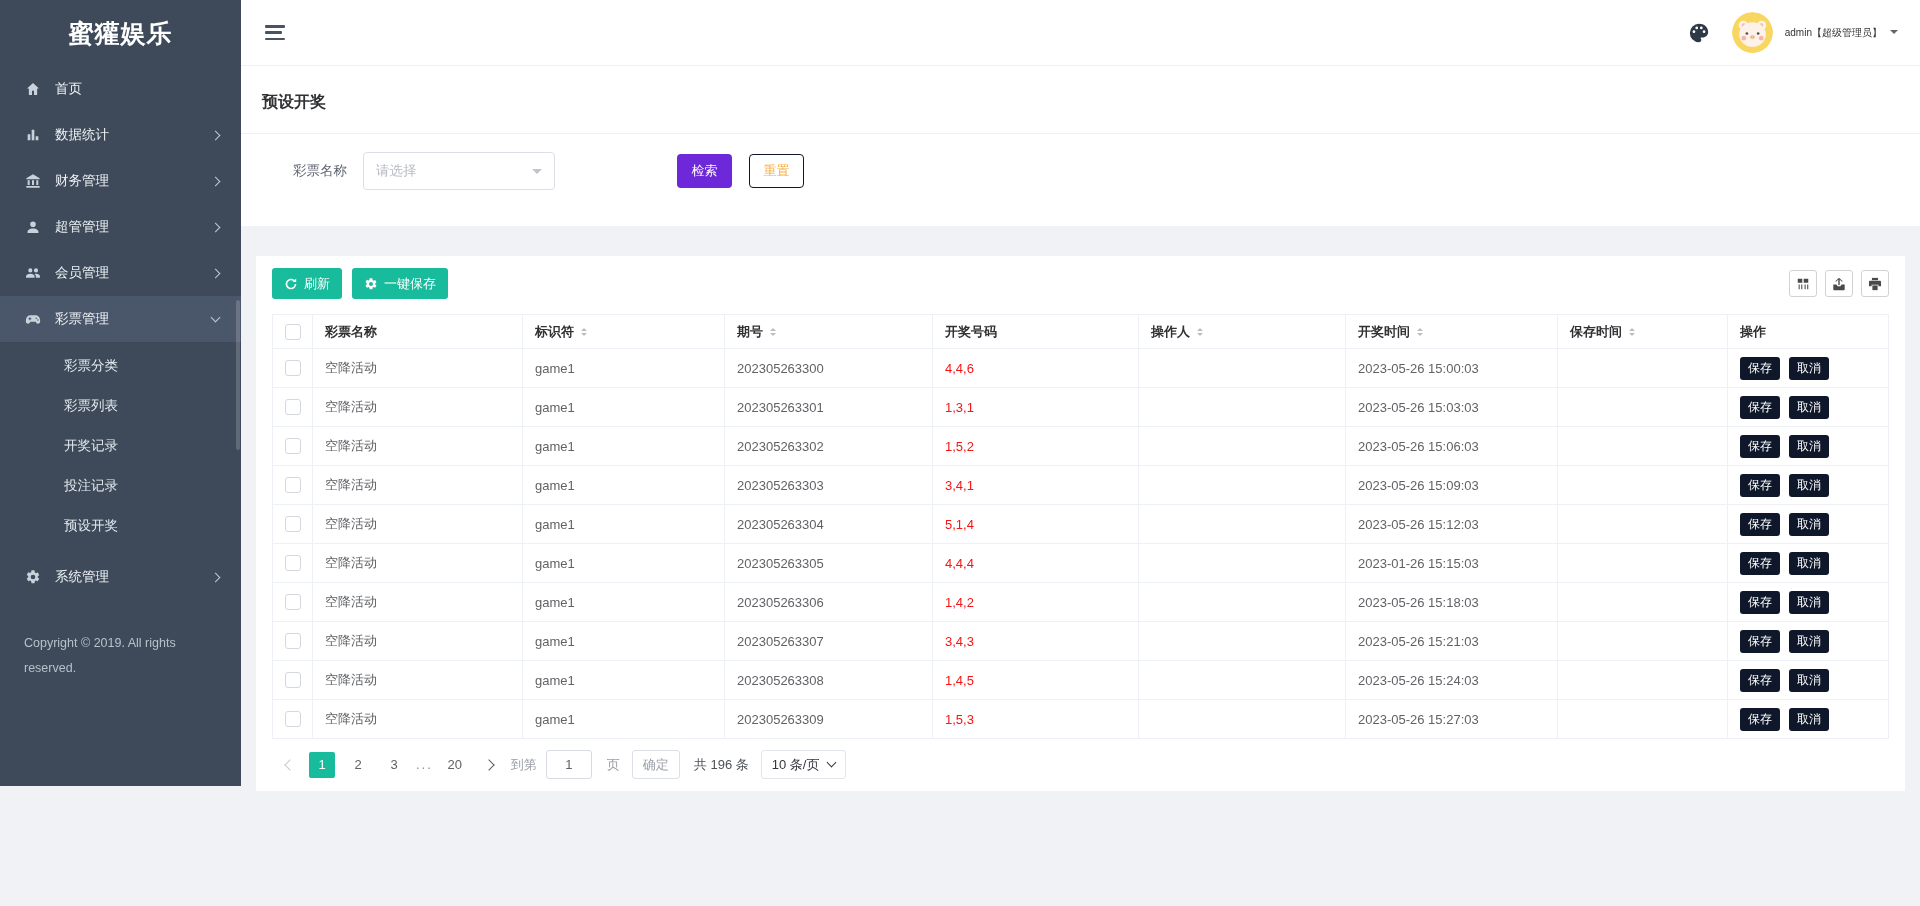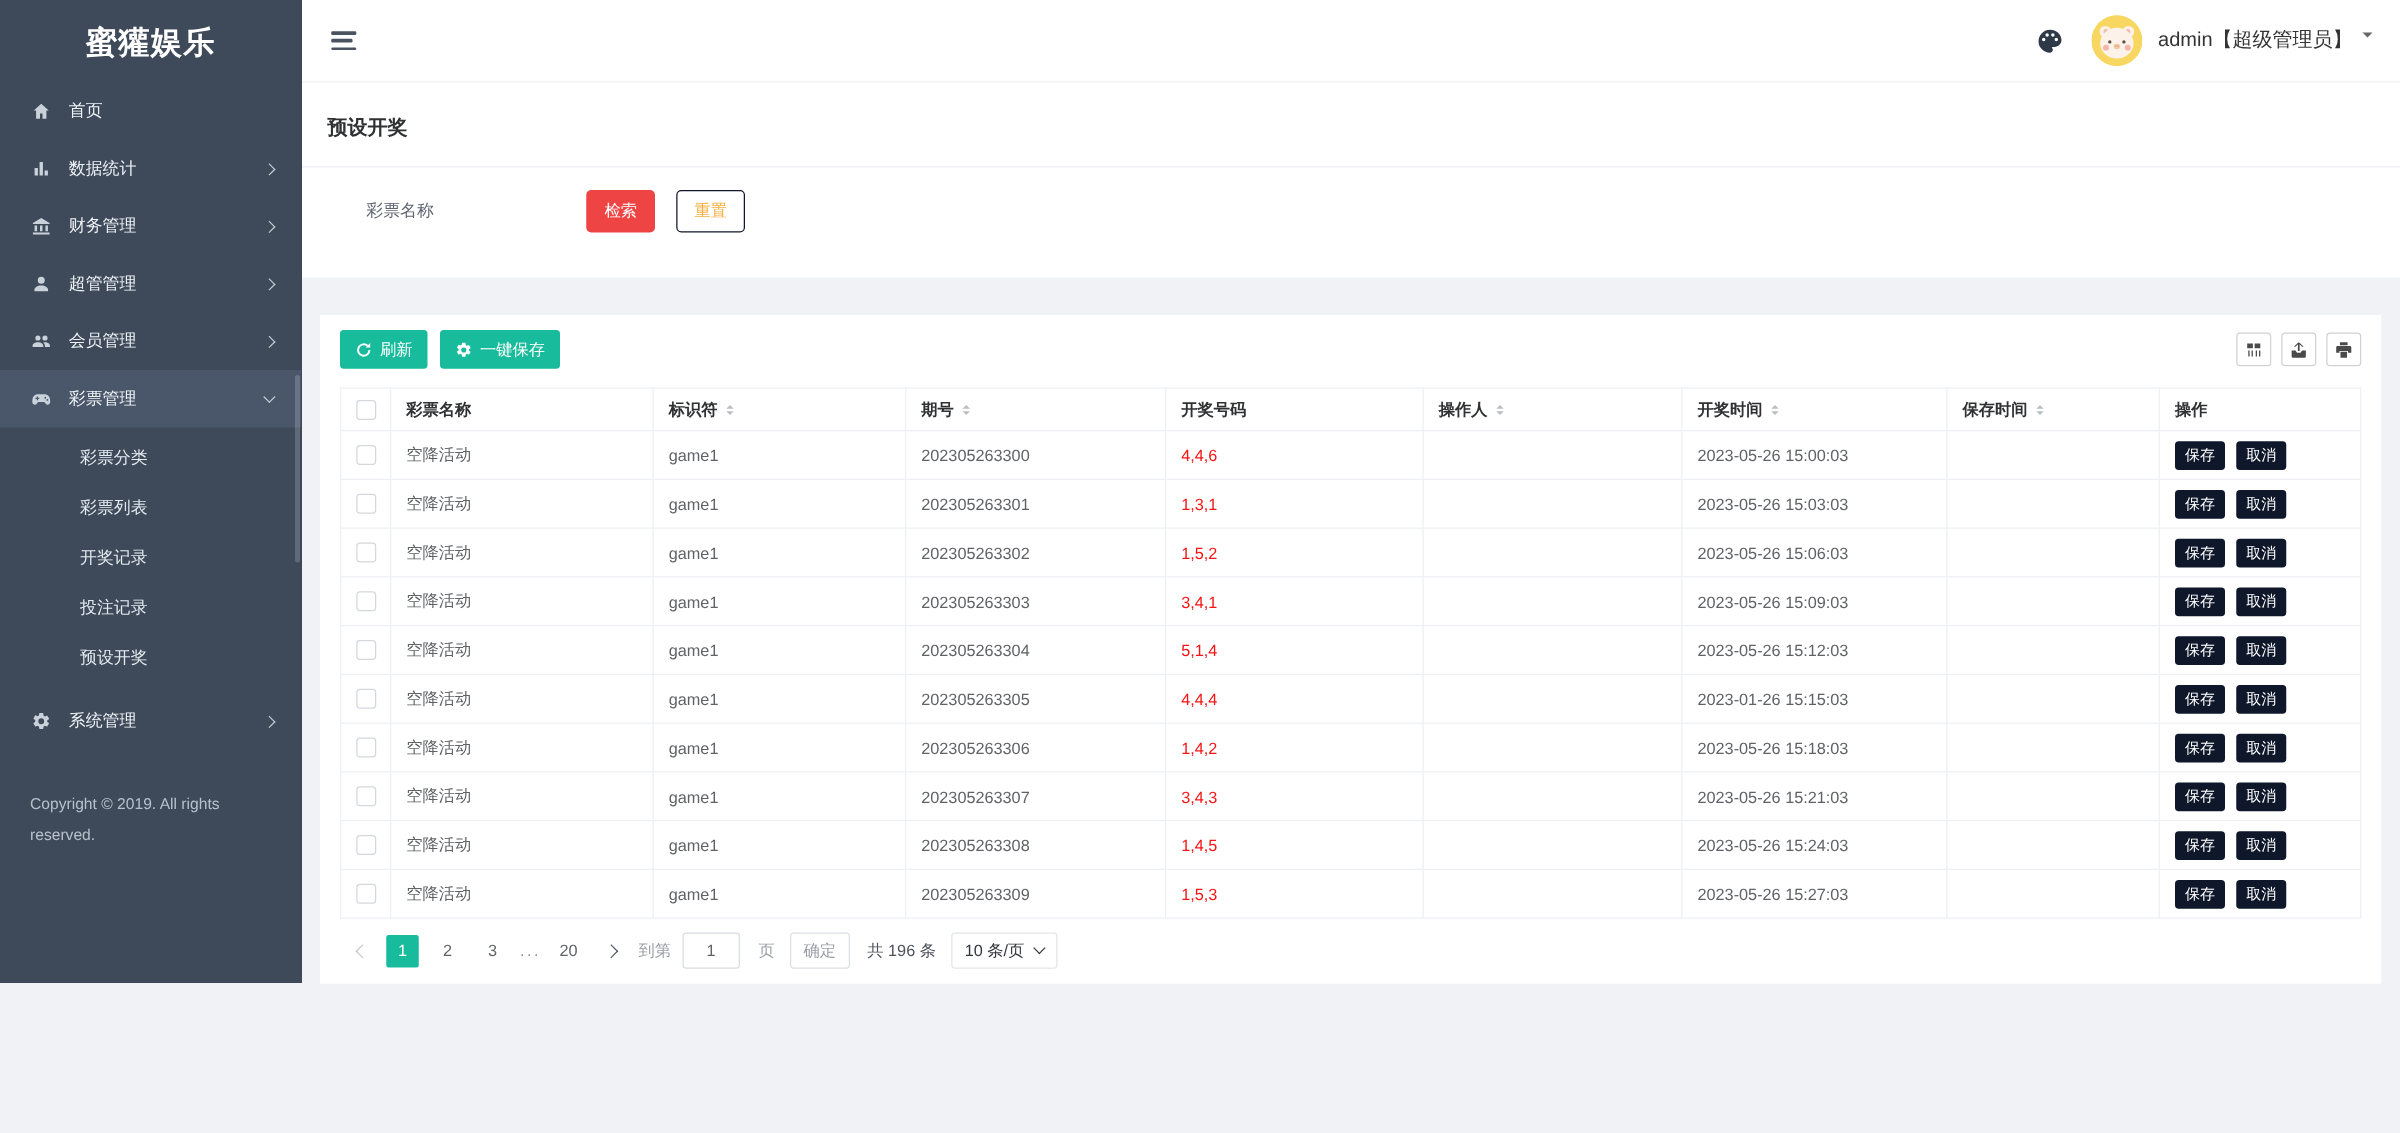--- a/index.html
+++ b/index.html
@@ -26,34 +26,34 @@
   
   .main { margin-left:241px; }
   .topbar { height:66px; background:#fff; display:flex; align-items:center; padding:0 22px 0 24px; border-bottom:1px solid #f0f0f0; box-shadow:0 1px 4px rgba(0,0,0,.04); }
   .hamburger { width:20px; height:15px; display:flex; flex-direction:column; justify-content:space-between; cursor:pointer; }
   .hamburger i { display:block; height:2.5px; background:#4a5461; border-radius:1px; }
   .hamburger i:nth-child(2){ width:85%; }
   .topbar-right { margin-left:auto; display:flex; align-items:center; }
   .palette-btn { width:22px; height:22px; color:#2e3947; cursor:pointer; }
   .palette-btn svg { width:22px; height:22px; fill:currentColor; }
   .avatar { width:41px; height:41px; border-radius:50%; overflow:hidden; margin:0 12px 0 22px; cursor:pointer; }
-  .user-drop { display:flex; align-items:flex-start; color:#333; font-size:16px; cursor:pointer; }
+  .user-drop { display:flex; align-items:flex-start; color:#333; font-size:10px; cursor:pointer; }
   .caret-sm { width:0; height:0; border:4.5px solid transparent; border-top-color:#666; margin-left:8px; margin-top:4px; }
 
   
   .page-head { background:#fff; padding-top:26px; }
   .page-title { font-size:16px; font-weight:bold; color:#303133; padding:0 0 20px 21px; }
   .page-head .divider { border-bottom:1px solid #eef0f3; }
   .filter-row { display:flex; align-items:center; padding:18px 0 36px 52px; }
   .filter-label { color:#5f6470; font-size:13.5px; }
   .select { width:192px; height:38px; border:1px solid #dcdfe6; border-radius:4px; background:#fff; margin-left:16px; display:flex; align-items:center; padding:0 12px; cursor:pointer; }
   .select .ph { color:#b8bcc4; font-size:13.5px; }
   .select .caret { margin-left:auto; width:0; height:0; border:5px solid transparent; border-top-color:#c0c4cc; margin-top:5px; }
   .btn { display:inline-flex; align-items:center; justify-content:center; border:none; border-radius:4px; font-size:13px; cursor:pointer; font-family:inherit; }
-  .btn-search { width:55px; height:34px; background:#ef4444; color:#fff; margin-left:122px; }
+  .btn-search { width:55px; height:34px; background:#6d28d9; color:#fff; margin-left:122px; }
   .btn-reset { width:55px; height:34px; background:#fff; color:#f6ae41; border:1px solid #0f172a; margin-left:17px; }
 
   
   .card { background:#fff; margin:30px 15px 0; padding:12px 16px 12px; }
   .toolbar { display:flex; align-items:center; }
   .btn-teal { height:31px; background:#18bc9c; color:#fff; padding:0 12px; border-radius:3px; margin-right:10px; }
   .btn-teal svg { width:14px; height:14px; margin-right:6px; fill:currentColor; }
   .btn-teal .stroke-ic { fill:none; stroke:currentColor; stroke-width:1.8; }
   .tool-icons { margin-left:auto; display:flex; gap:8px; }
   .icon-btn { width:28px; height:27px; border:1px solid #d2d2d2; border-radius:3px; background:#fff; display:flex; align-items:center; justify-content:center; color:#4a4a4a; cursor:pointer; }
@@ -202,20 +202,24 @@
         <span class="caret-sm"></span>
       </div>
     </div>
   </header>
 
   <section class="page-head">
     <div class="page-title">预设开奖</div>
     <div class="divider"></div>
     <div class="filter-row">
       <span class="filter-label">彩票名称</span>
+      <div class="select">
+        <span class="ph">请选择</span>
+        <span class="caret"></span>
+      </div>
       <button class="btn btn-search">检索</button>
       <button class="btn btn-reset">重置</button>
     </div>
   </section>
 
   <section class="card">
     <div class="toolbar">
       <button class="btn btn-teal">
         <svg viewBox="0 0 16 16">
             <path class="stroke-ic" d="M13.2 8a5.2 5.2 0 1 1-1.7-3.85" fill="none"></path>

